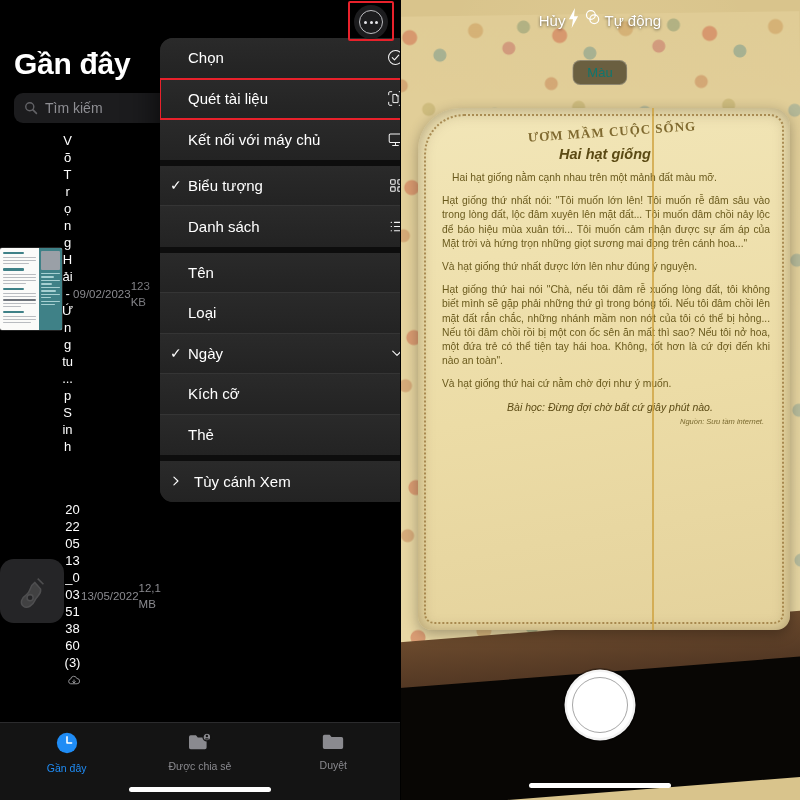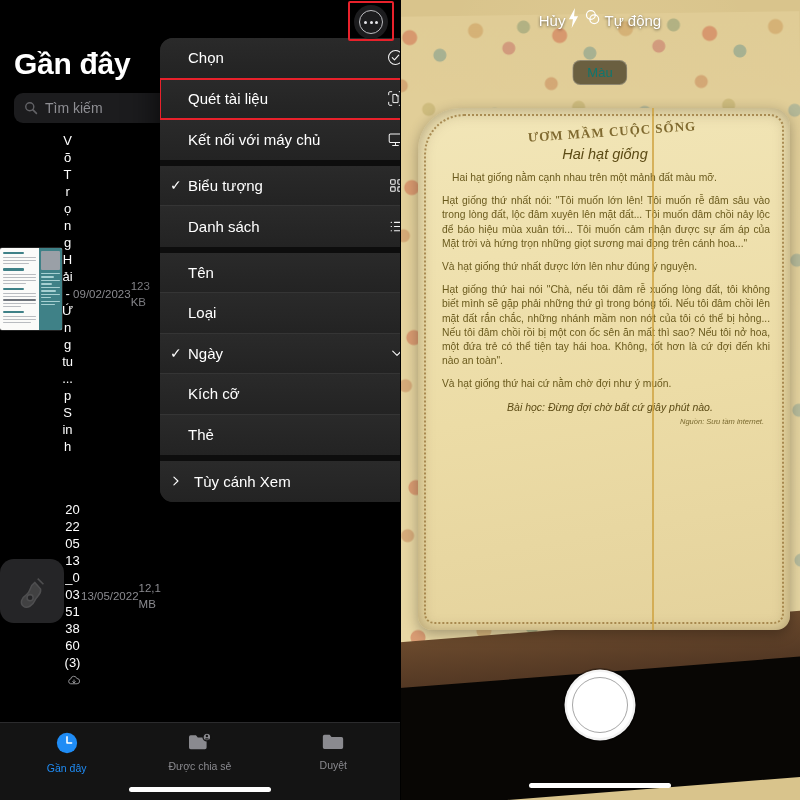--- a/index.html
+++ b/index.html
@@ -255,21 +255,21 @@
     font-family: "Liberation Serif", serif;
     font-size: 13px; font-weight: bold;
     letter-spacing: 1px;
     transform: rotate(-4deg);
     margin: 8px 0 0 14px;
     opacity: .85;
   }
   .doc-title {
     text-align: center;
     color: #5b4a14;
-    font-size: 14.5px; font-weight: normal; font-style: italic;
+    font-size: 14.5px; font-weight: bold; font-style: italic;
     margin: 6px 0 9px 0;
   }
   .doc-p {
     color: #6a5a1d;
     font-size: 10.3px; line-height: 14.2px;
     text-align: justify;
     margin: 0 10px 9px 12px;
   }
   .doc-p.indent { text-indent: 10px; }
   .doc-lesson {

